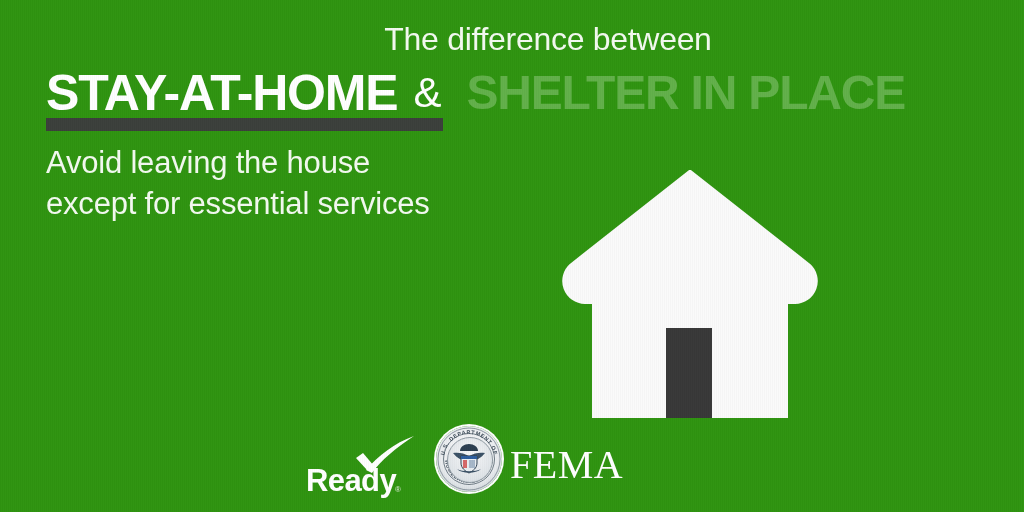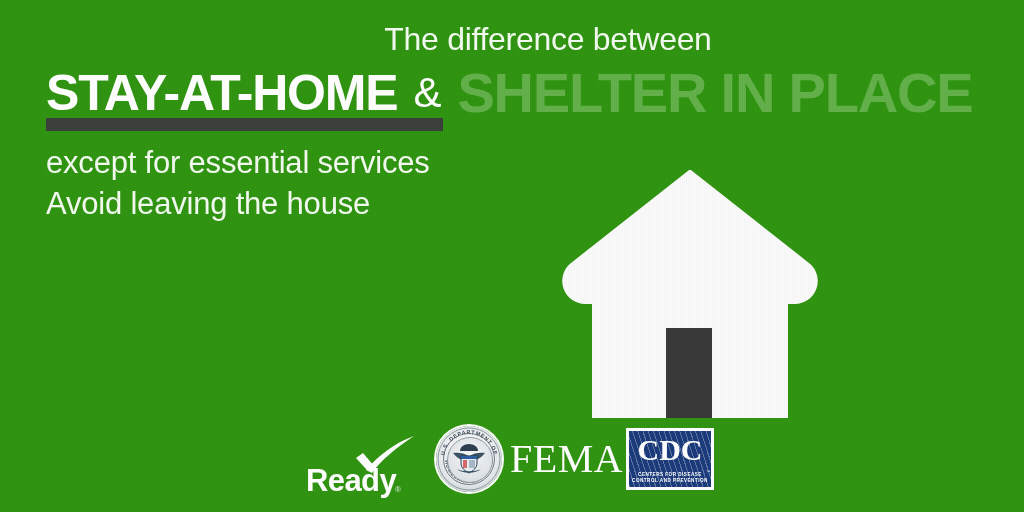--- a/index.html
+++ b/index.html
@@ -67,24 +67,25 @@
   }
   .headline-amp {
     color: #ffffff;
     font-size: 42px;
     font-weight: 400;
     line-height: 50px;
     margin: 0 16px;
   }
   .headline-muted {
     color: #62b04a;
-    font-size: 56px;
+    font-size: 48px;
     font-weight: 700;
     letter-spacing: -1.2px;
     line-height: 50px;
+    margin-left: 9px;
   }
   .headline-rule {
     position: absolute;
     left: 46px;
     top: 118px;
     width: 397px;
     height: 13px;
     background: #3b3f3b;
   }
 
@@ -192,21 +193,21 @@
   .seal .eagle {
     position: absolute;
     left: 13px;
     top: 13px;
     width: 40px;
     height: 40px;
   }
   .fema-word {
     position: absolute;
     left: 74px;
-    top: 14px;
+    top: 20px;
     color: #ffffff;
     font-family: "Liberation Serif", serif;
     font-size: 40px;
     font-weight: 400;
     letter-spacing: 0.5px;
     line-height: 42px;
   }
 
   
   .logo-cdc {
@@ -280,22 +281,22 @@
   <div class="kicker">The difference between</div>
 
   <div class="headline">
     <span class="headline-strong">STAY-AT-HOME</span>
     <span class="headline-amp">&amp;</span>
     <span class="headline-muted">SHELTER IN PLACE</span>
   </div>
   <div class="headline-rule"></div>
 
   <div class="subcopy">
+    <span>Avoid leaving the house</span>
     <span>except for essential services</span>
-    <span>Avoid leaving the house</span>
   </div>
 
   <div class="house">
     <svg width="268" height="250" viewBox="0 0 268 250" xmlns="http://www.w3.org/2000/svg">
 
       <rect x="36" y="104" width="196" height="144" fill="#fafafa"></rect>
 
       <path d="M134 3
                L252 96
                a20 20 0 0 1 -13 35
@@ -348,26 +349,15 @@
             <path d="M12 17 L28 17 L28 20 L12 20 Z" fill="#2c5d9e"></path>
             <path d="M14 21 L18 21 L18 29 L14 29 Z" fill="#cf3b3b" opacity=".75"></path>
             <path d="M20 21 L26 21 L26 29 L20 29 Z" fill="#6f8aa8" opacity=".55"></path>
             <path d="M8 30 C13 33 27 33 32 30 C27 35 13 35 8 30 Z" fill="#3b5166"></path>
           </svg>
         </div>
       </div>
       <div class="fema-word">FEMA</div>
     </div>
 
-    <div class="logo-cdc">
-      <div class="plate">
-        <div class="hatch"></div>
-        <div class="cdc-word">CDC</div>
-        <div class="cdc-tm">™</div>
-        <div class="cdc-tag">
-          <div>CENTERS FOR DISEASE</div>
-          <div>CONTROL AND PREVENTION</div>
-        </div>
-      </div>
-    </div>
 
   </div>
 </div>
 
 </body></html>

